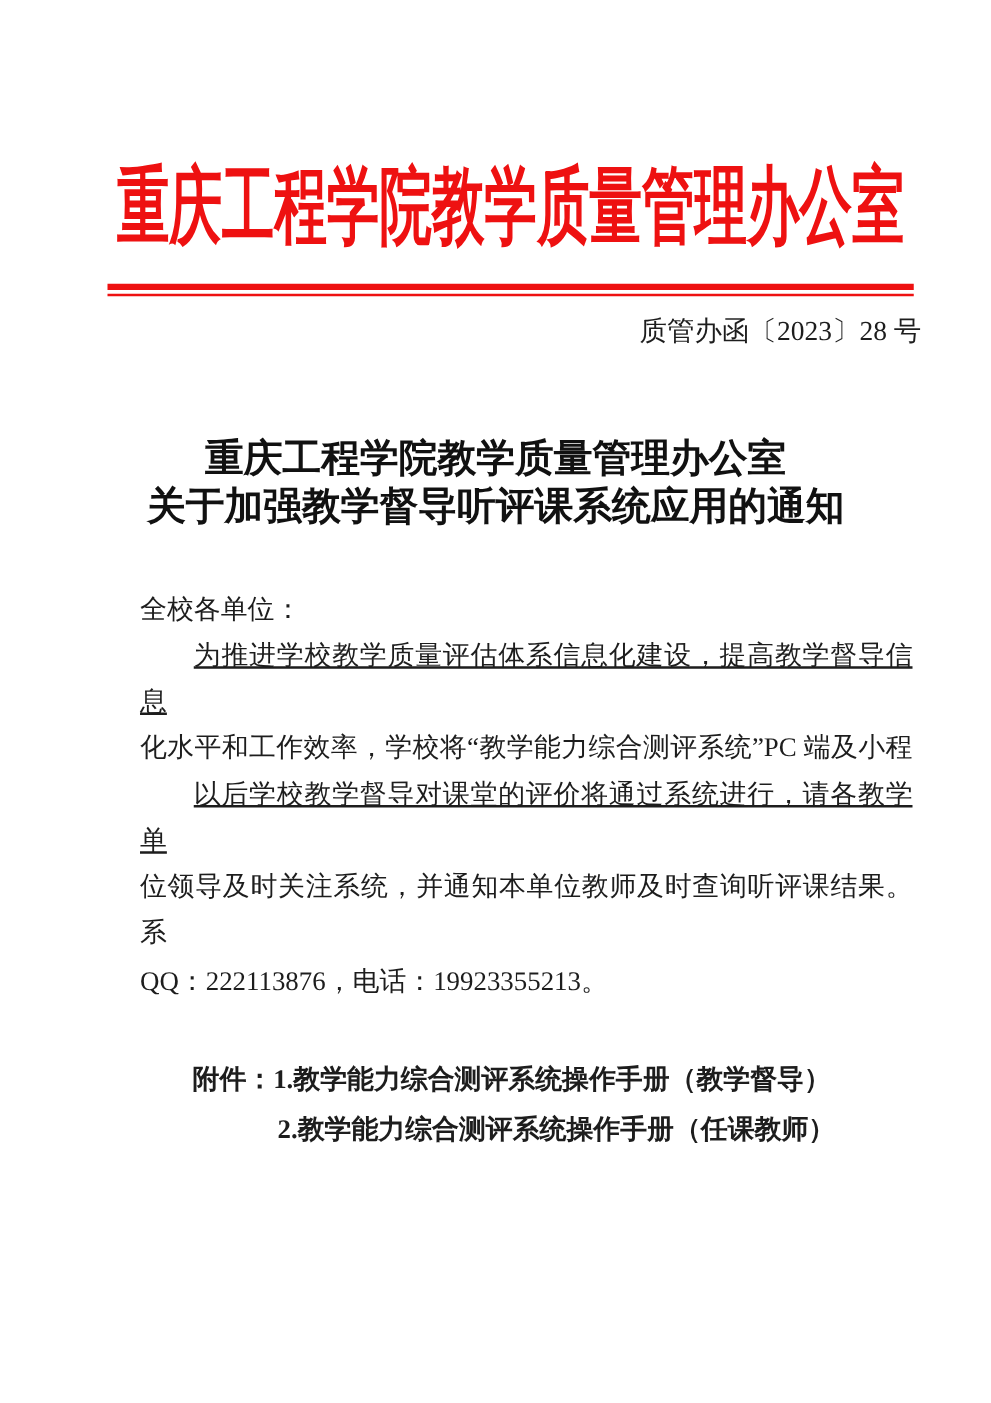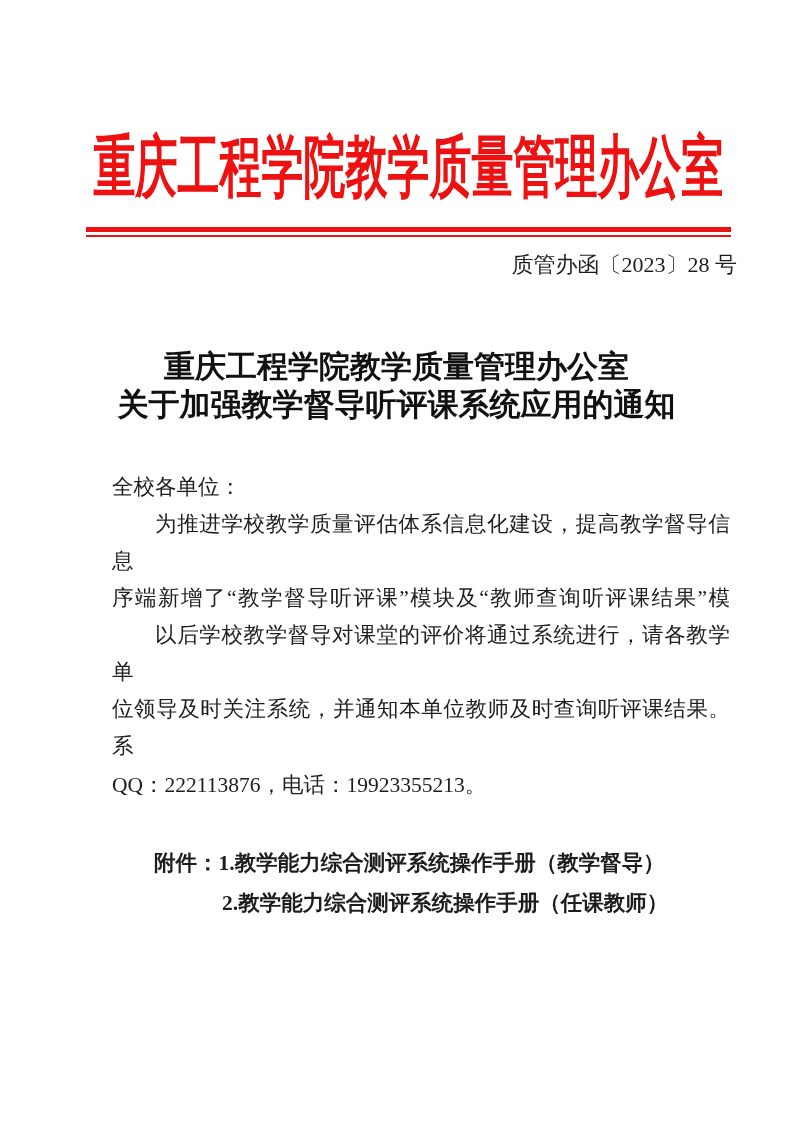--- a/index.html
+++ b/index.html
@@ -68,21 +68,21 @@
   .body-text {
     position: absolute;
     left: 112px;
     width: 618px;
     top: 469px;
     font-size: 21.5px;
     line-height: 37px;
     color: #1d1d1d;
   }
   .line { min-height: 37px; }
-  .indent { text-indent: 43px; }
+  .indent { text-indent: 43px; text-decoration: underline; }
   .j {
     text-align: justify;
     text-align-last: justify;
   }
   .para-3 { margin-top: 2px; }
 
   .attachments {
     margin-top: 39px;
     line-height: 40px;
     font-weight: bold;
@@ -105,21 +105,21 @@
   <div class="doc-title">
     <div>重庆工程学院教学质量管理办公室</div>
     <div>关于加强教学督导听评课系统应用的通知</div>
   </div>
 
   <div class="body-text">
     <div class="line">全校各单位：</div>
 
     <div>
       <div class="line indent j">为推进学校教学质量评估体系信息化建设，提高教学督导信息</div>
-      <div class="line j">序端新增了“教学督导听评课”模块及“教师查询听评课结果”模</div>
+      <div class="line j">化水平和工作效率，学校将“教学能力综合测评系统”PC 端及小程</div>
     </div>
 
     <div>
       <div class="line indent j">以后学校教学督导对课堂的评价将通过系统进行，请各教学单</div>
       <div class="line j">位领导及时关注系统，并通知本单位教师及时查询听评课结果。系</div>
     </div>
 
     <div class="para-3">
       <div class="line">QQ：222113876，电话：19923355213。</div>
     </div>

